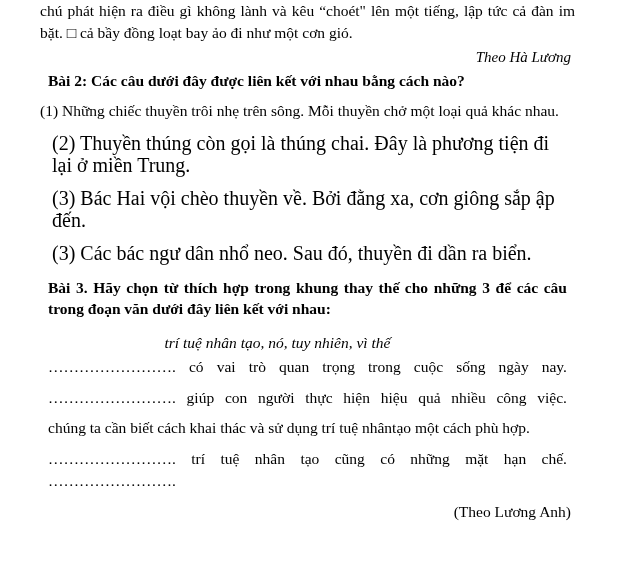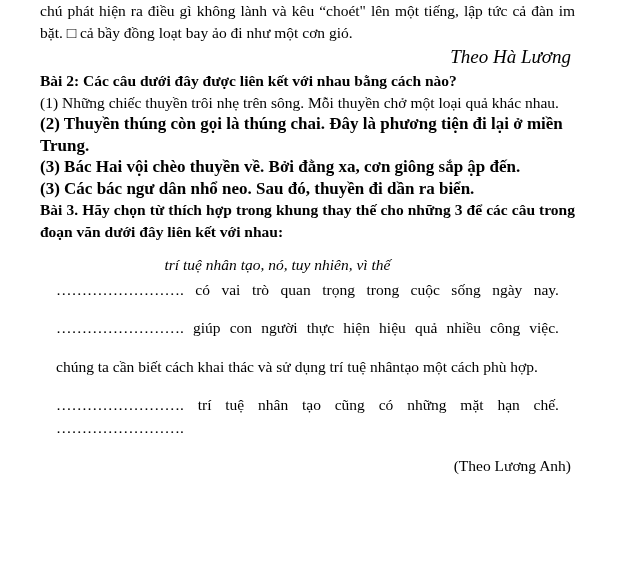--- a/index.html
+++ b/index.html
@@ -16,48 +16,47 @@
     color: #000000;
   }
   .page {
     width: 617px;
     height: 512px;
     position: relative;
     box-sizing: border-box;
     padding: 0 42px 0 40px;
   }
   .line {
-    font-size: 17px;
+    font-size: 20px;
     line-height: 21.5px;
-    margin: 0;
+    margin: 12px;
     color: #000;
     white-space: pre-wrap;
-    font-weight: bold;
   }
   .para {
     font-size: 15.5px;
     line-height: 21.5px;
     margin: 0;
     text-align: justify;
     text-justify: inter-word;
   }
   .para-last-justify {
     text-align-last: left;
   }
   .heading {
     font-size: 15.5px;
     line-height: 21.5px;
     font-weight: bold;
-    margin: 0;
+    margin: 8px;
     text-align: justify;
     text-justify: inter-word;
     text-align-last: left;
   }
   .attrib {
-    font-size: 19px;
+    font-size: 15px;
     line-height: 22px;
     font-style: italic;
     text-align: right;
     margin: 0;
     padding-right: 4px;
   }
   .attrib-plain {
     font-size: 15.5px;
     line-height: 22px;
     text-align: right;
@@ -68,21 +67,21 @@
     text-align: center;
     font-style: italic;
     font-size: 15.5px;
     line-height: 21.5px;
     margin: 0;
     padding-right: 60px;
   }
   .blank-para {
     font-size: 15.5px;
     line-height: 22.5px;
-    margin: 16px;
+    margin: 8px;
     text-align: justify;
     text-justify: inter-word;
     text-align-last: left;
   }
   .gap-top-2 { margin-top: 2px; }
   .gap-top-3 { margin-top: 3px; }
   .gap-top-4 { margin-top: 12px; font-style: italic; }
 </style>
 </head>
 <body>

